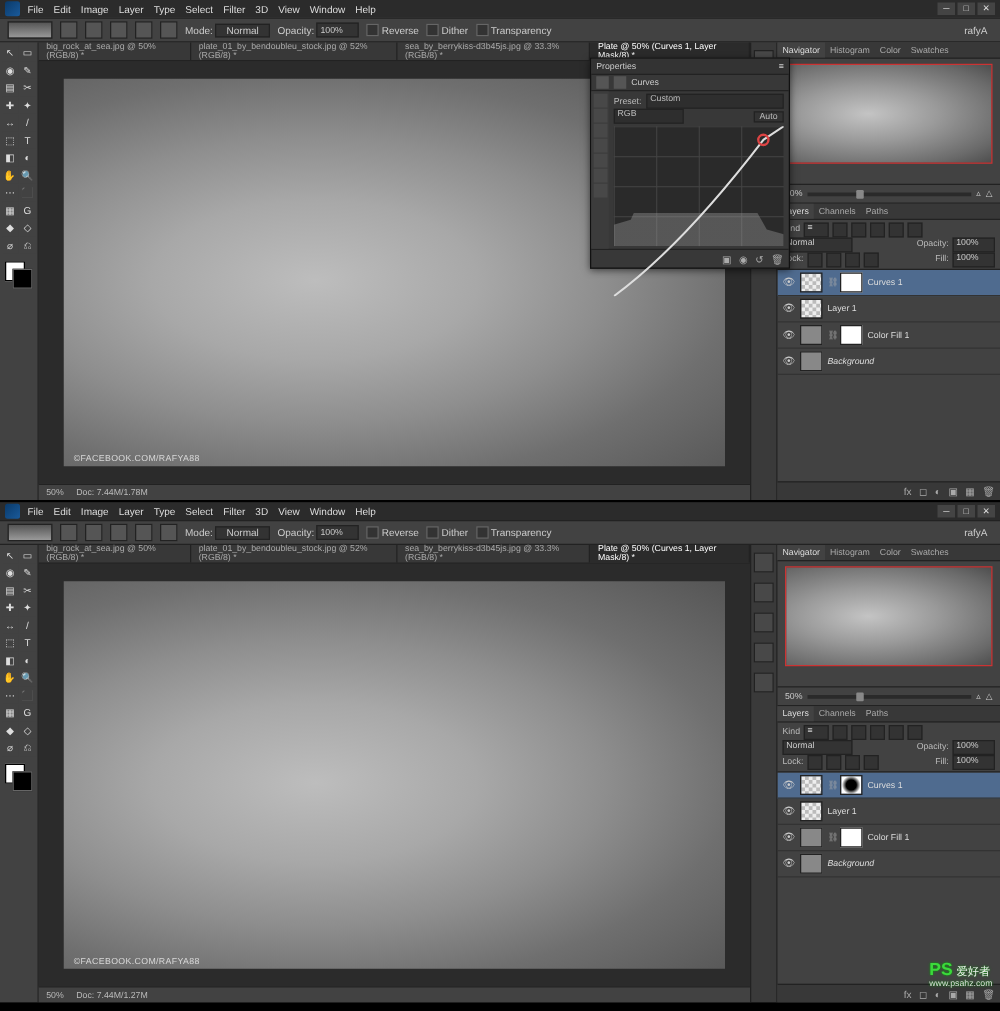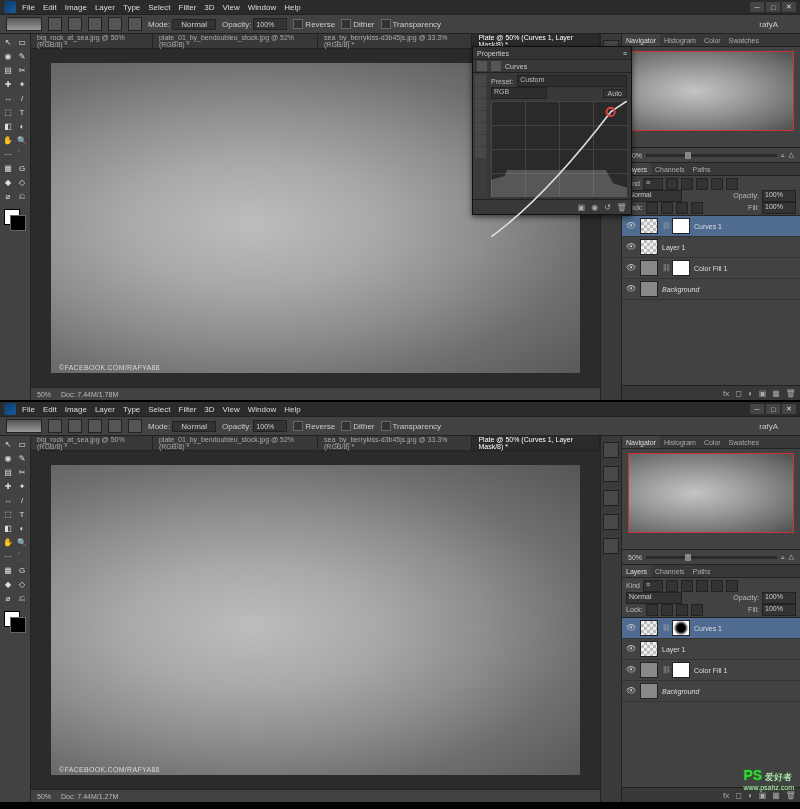--- a/index.html
+++ b/index.html
@@ -7,21 +7,21 @@
   .titlebar{height:14px;background:#2b2b2b;display:flex;align-items:center;padding:0 4px;font-size:8px;color:#ddd}
   .titlebar .logo{width:12px;height:12px;background:linear-gradient(135deg,#0a3a6a,#1a5a9a);border-radius:2px;margin-right:6px}
   .titlebar .menu span{margin-right:8px;cursor:default}
   .titlebar .winbtns{margin-left:auto;display:flex;gap:2px}
   .titlebar .winbtns div{width:14px;height:10px;background:#444;display:flex;align-items:center;justify-content:center;font-size:7px}
   .optbar{height:18px;background:#424242;display:flex;align-items:center;padding:0 6px;font-size:8px;color:#ccc;gap:6px;border-top:1px solid #222;border-bottom:1px solid #222}
   .optbar .field{display:flex;align-items:center;gap:2px}
   .optbar input[type=text]{width:28px;height:10px;background:#333;border:1px solid #222;color:#ccc;font-size:7px;padding:0 2px}
   .optbar .cb{width:8px;height:8px;border:1px solid #666;background:#333;display:inline-block}
   .optbar .sw{width:34px;height:12px;background:linear-gradient(#555,#999);border:1px solid #222}
-  .optbar .user{margin-left:auto;margin-right:16px}
+  .optbar .user{margin-left:auto;margin-right:4px}
   .body{display:flex;height:366px;position:relative}
   .tools{width:30px;background:#424242;border-right:1px solid #222;display:flex;flex-direction:column;align-items:center;padding-top:2px;gap:0}
   .tools .grid2{display:grid;grid-template-columns:13px 13px;gap:1px}
   .tools .tool{width:13px;height:13px;background:#424242;display:flex;align-items:center;justify-content:center;color:#ddd;font-size:8px}
   .tools .swatch{margin-top:6px;position:relative;width:22px;height:22px}
   .tools .swatch .fg{position:absolute;top:0;left:0;width:14px;height:14px;background:#fff;border:1px solid #000}
   .tools .swatch .bg{position:absolute;bottom:0;right:0;width:14px;height:14px;background:#000;border:1px solid #666}
   .main{flex:1;background:#2b2b2b;display:flex;flex-direction:column;position:relative}
   .tabs{height:14px;background:#383838;display:flex;align-items:center;font-size:7px;color:#aaa;border-bottom:1px solid #222}
   .tabs .tab{padding:0 6px;height:100%;display:flex;align-items:center;border-right:1px solid #222}

